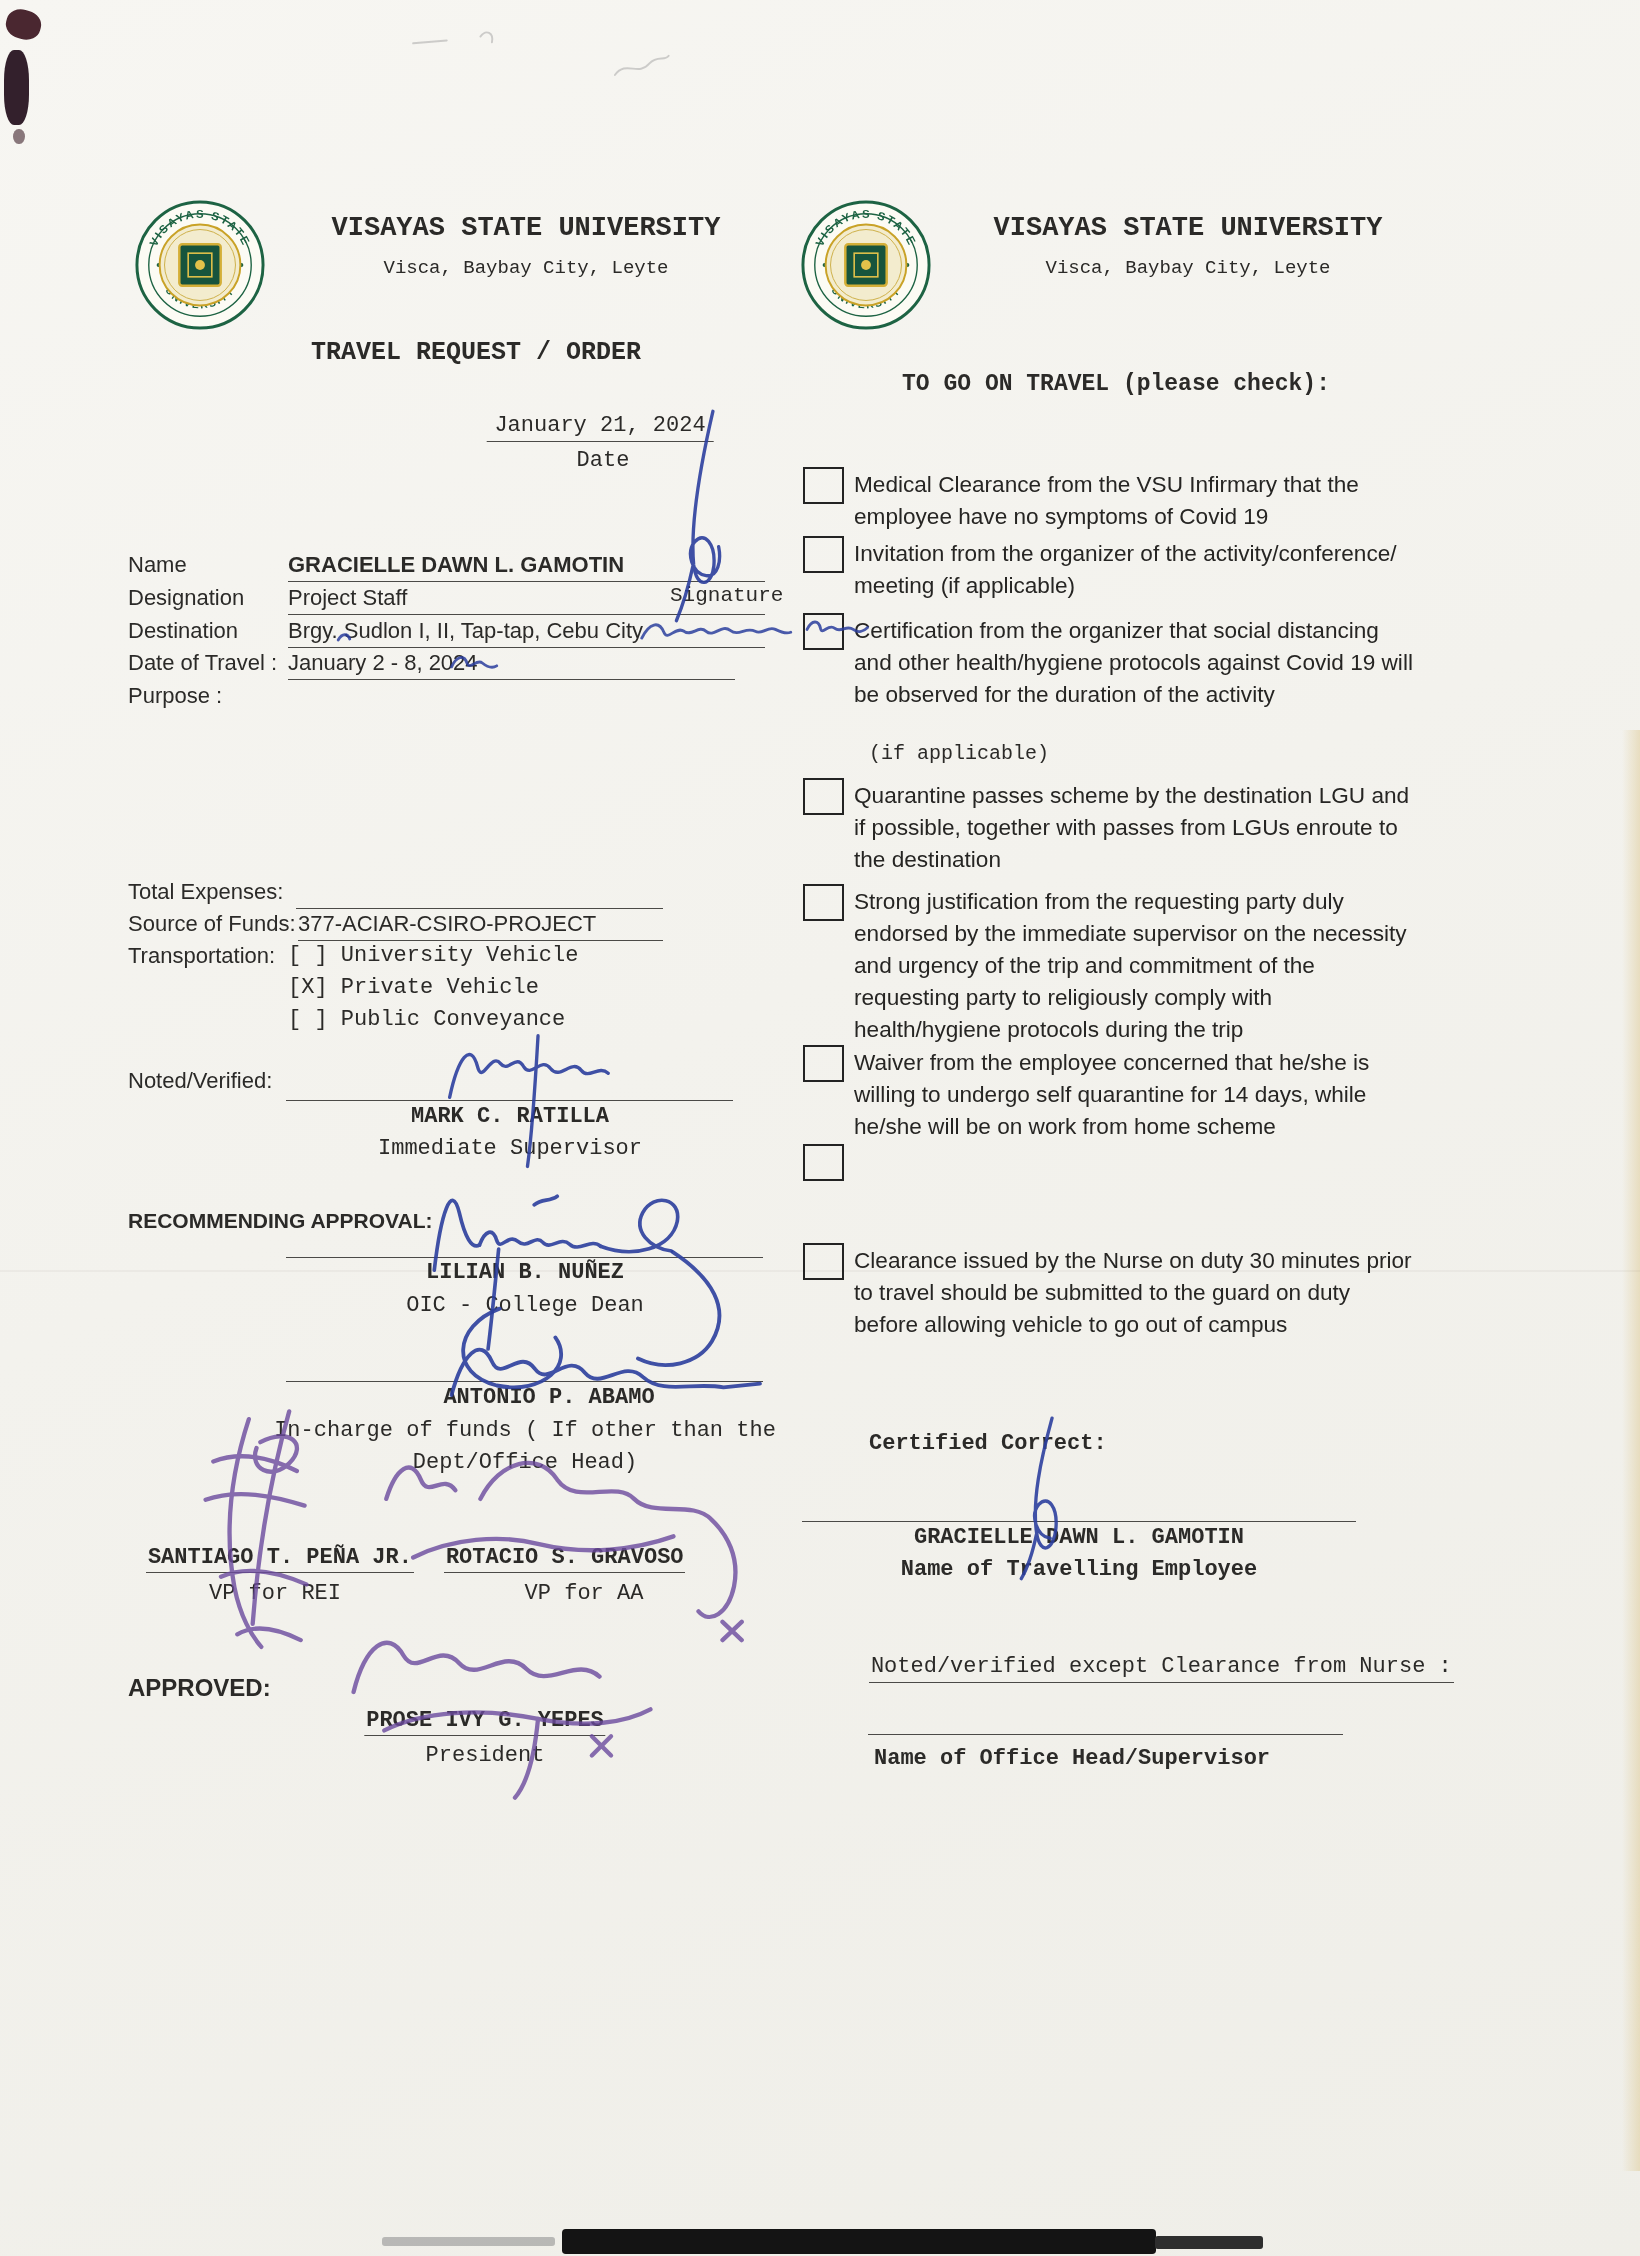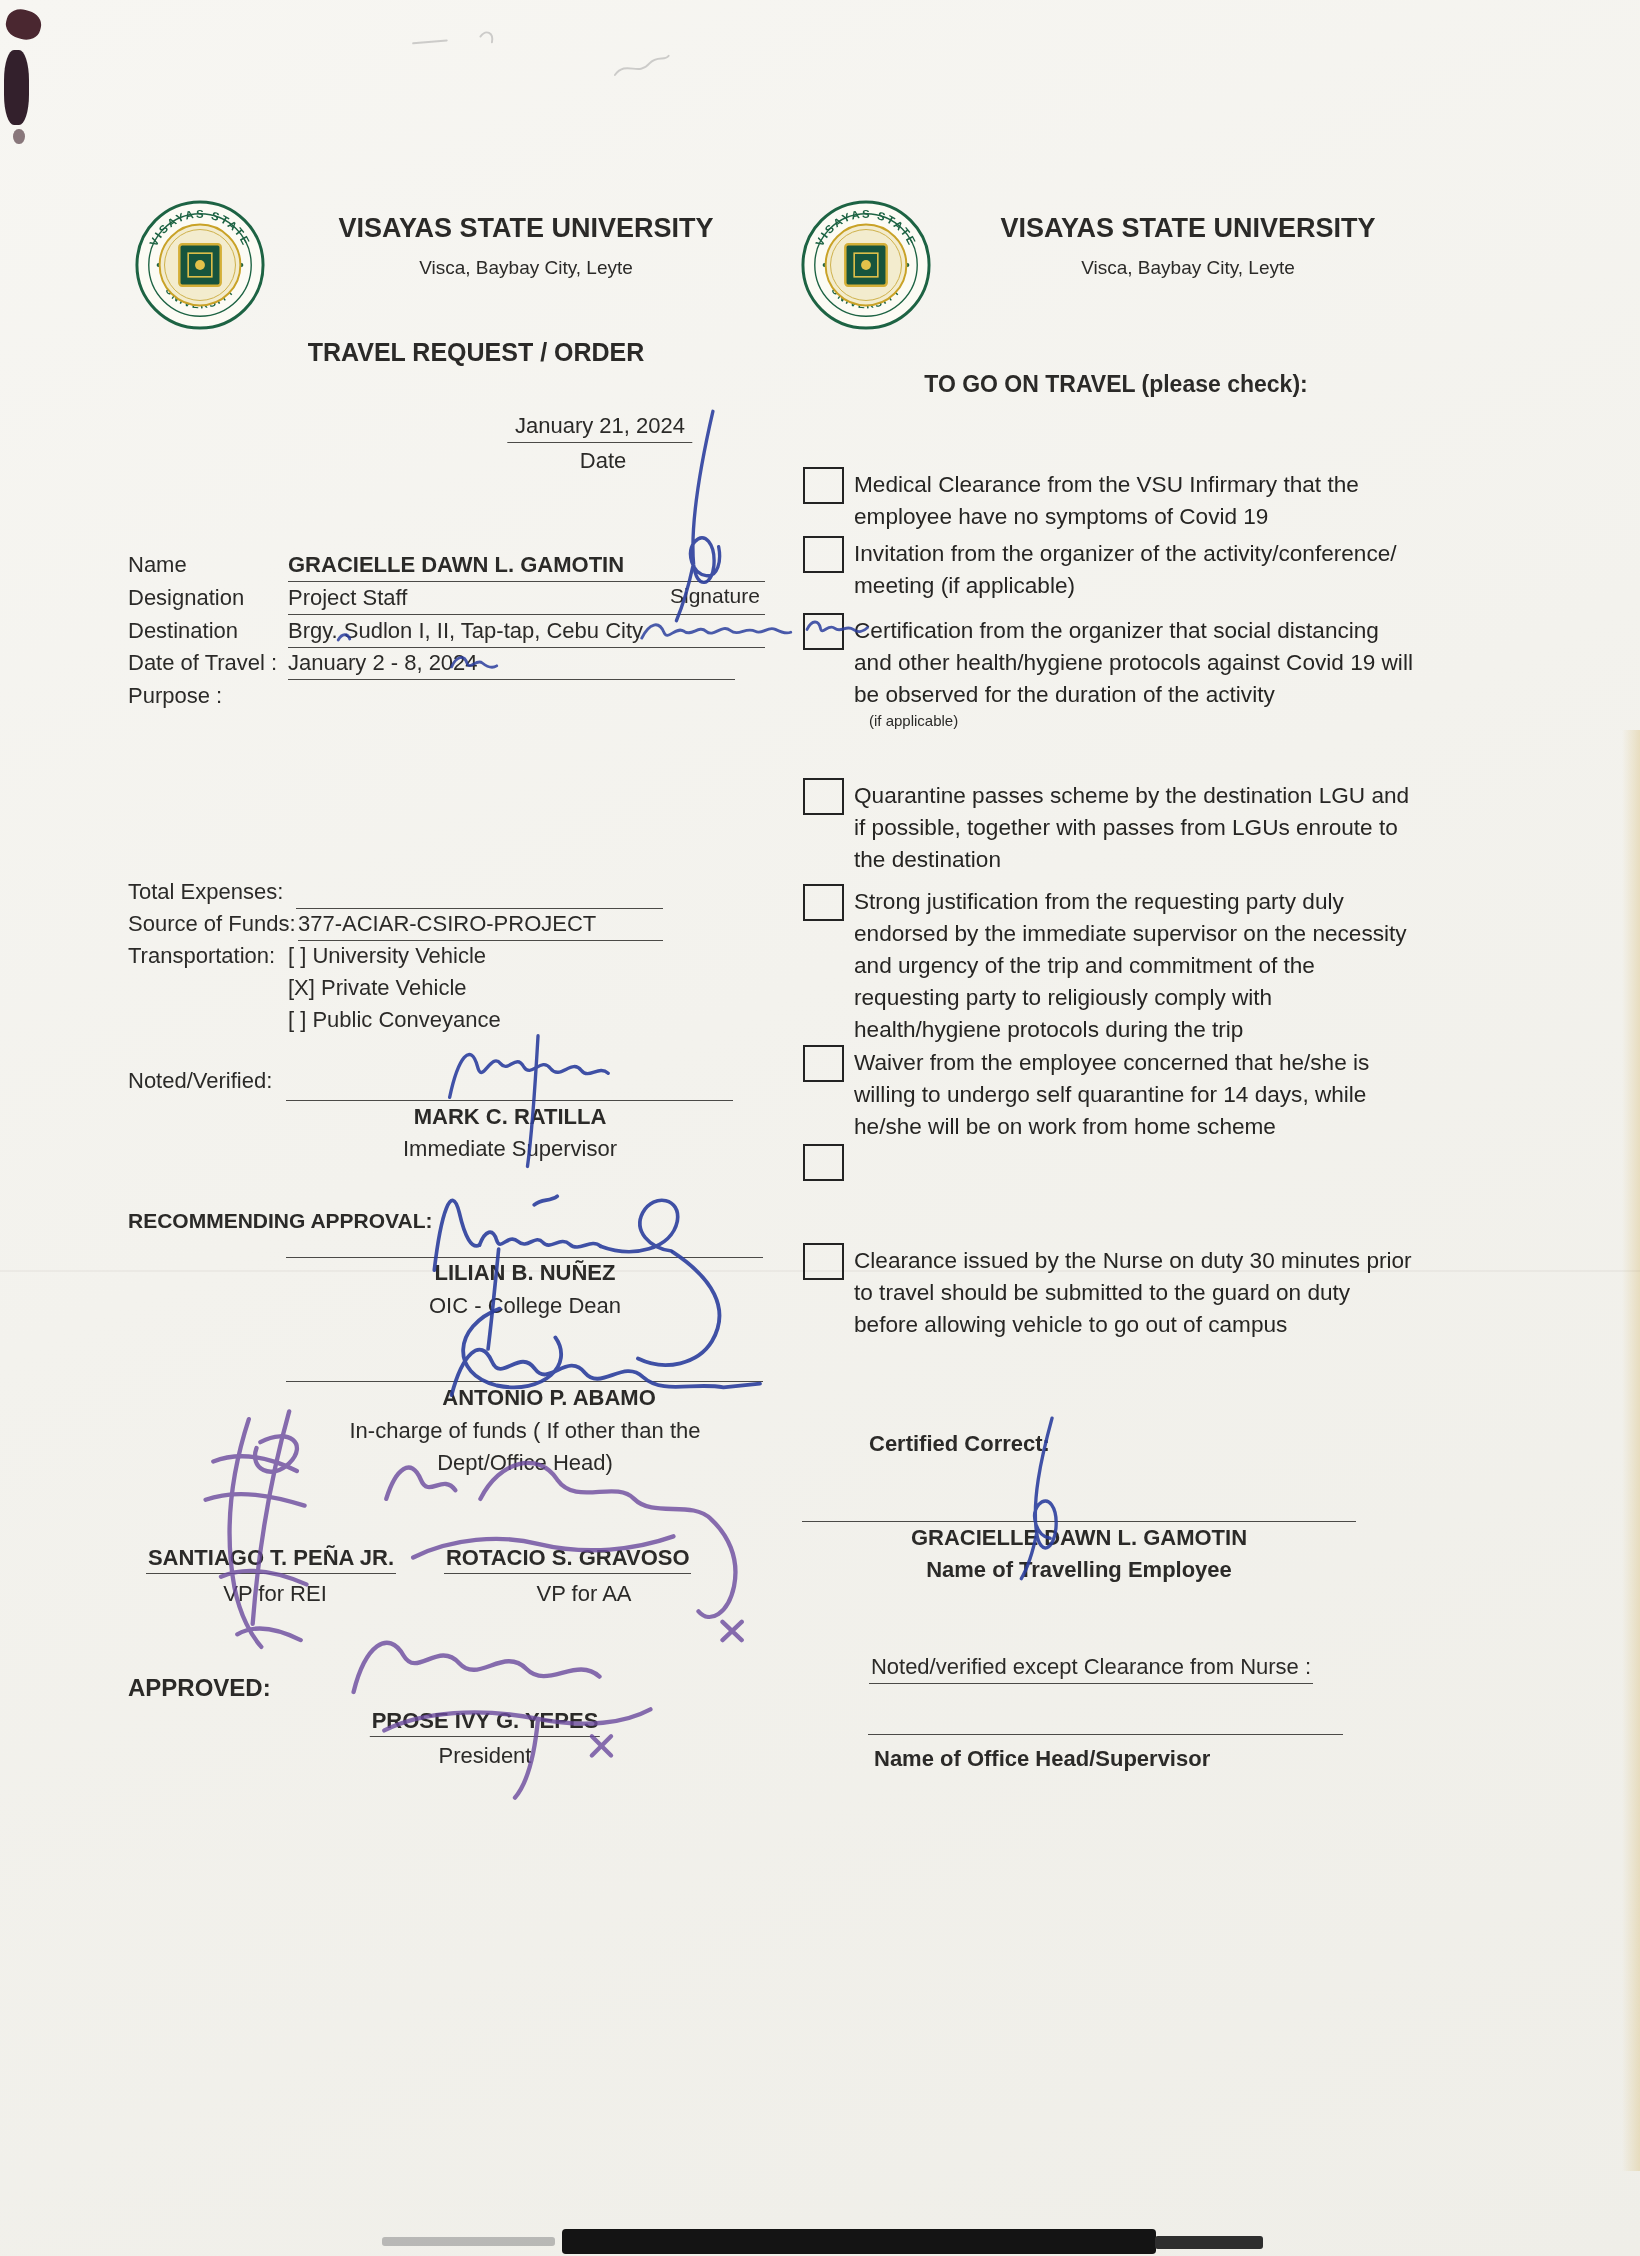--- a/index.html
+++ b/index.html
@@ -1,21 +1,21 @@
 <!DOCTYPE html>
 <html><head>
 <meta charset="utf-8">
 <style>
   html,body { margin:0; padding:0; background:#9a9a9a; }
   .page {
     position:relative; width:1641px; height:2257px; overflow:hidden;
     background:linear-gradient(155deg,#f7f6f2 0%,#f3f2ed 45%,#efeee8 100%);
     font-family:"Liberation Sans", sans-serif; color:#2b2a28;
   }
-  .t { position:absolute; white-space:nowrap; font-size:22px; color:#2b2a28; }
+  .t { position:absolute; white-space:nowrap; font-size:22px; color:#2b2a28;font-family:Liberation Mono, monospace; }
   .c { transform:translateX(-50%); text-align:center; }
   .b { font-weight:700; }
   .ul { border-bottom:1.9px solid #4b4a47; padding:0 7.7px 2.9px; }
   .hline { position:absolute; border-top:1.9px solid #4b4a47; height:0; }
   .flabel { position:absolute; left:128px; font-size:22px; white-space:nowrap; }
   .frow { position:absolute; left:288px; height:31px; line-height:29px;
           border-bottom:1.9px solid #4b4a47; font-size:22px; white-space:nowrap; }
   .cb { position:absolute; left:803px; width:37px; height:33px; border:2.9px solid #232323; background:transparent; }
   .ck { position:absolute; left:854px; width:562px; font-size:22.6px; line-height:32px; color:#262523; white-space:normal; }
   .seal { position:absolute; width:134px; height:134px; }
@@ -127,21 +127,21 @@
   <div class="t c b" style="left:1116px;top:371px;font-size:23px">TO GO ON TRAVEL (please check):</div>
 
   <div class="cb" style="top:467px"></div>
   <div class="ck" style="top:469px">Medical Clearance from the VSU Infirmary that the employee have no symptoms of Covid 19</div>
 
   <div class="cb" style="top:536px"></div>
   <div class="ck" style="top:538px">Invitation from the organizer of the activity/conference/ meeting (if applicable)</div>
 
   <div class="cb" style="top:613px"></div>
   <div class="ck" style="top:615px">Certification from the organizer that social distancing and other health/hygiene protocols against Covid 19 will be observed for the duration of the activity</div>
-  <div class="t" style="left:869px;top:712px;font-size:15px">(if applicable)</div>
+  <div class="t" style="left:869px;top:742px;font-size:20px">(if applicable)</div>
 
   <div class="cb" style="top:778px"></div>
   <div class="ck" style="top:780px">Quarantine passes scheme by the destination LGU and if possible, together with passes from LGUs enroute to the destination</div>
 
   <div class="cb" style="top:884px"></div>
   <div class="ck" style="top:886px">Strong justification from the requesting party duly endorsed by the immediate supervisor on the necessity and urgency of the trip and commitment of the requesting party to religiously comply with health/hygiene protocols during the trip</div>
 
   <div class="cb" style="top:1045px"></div>
   <div class="ck" style="top:1047px">Waiver from the employee concerned that he/she is willing to undergo self quarantine for 14 days, while he/she will be on work from home scheme</div>
 

